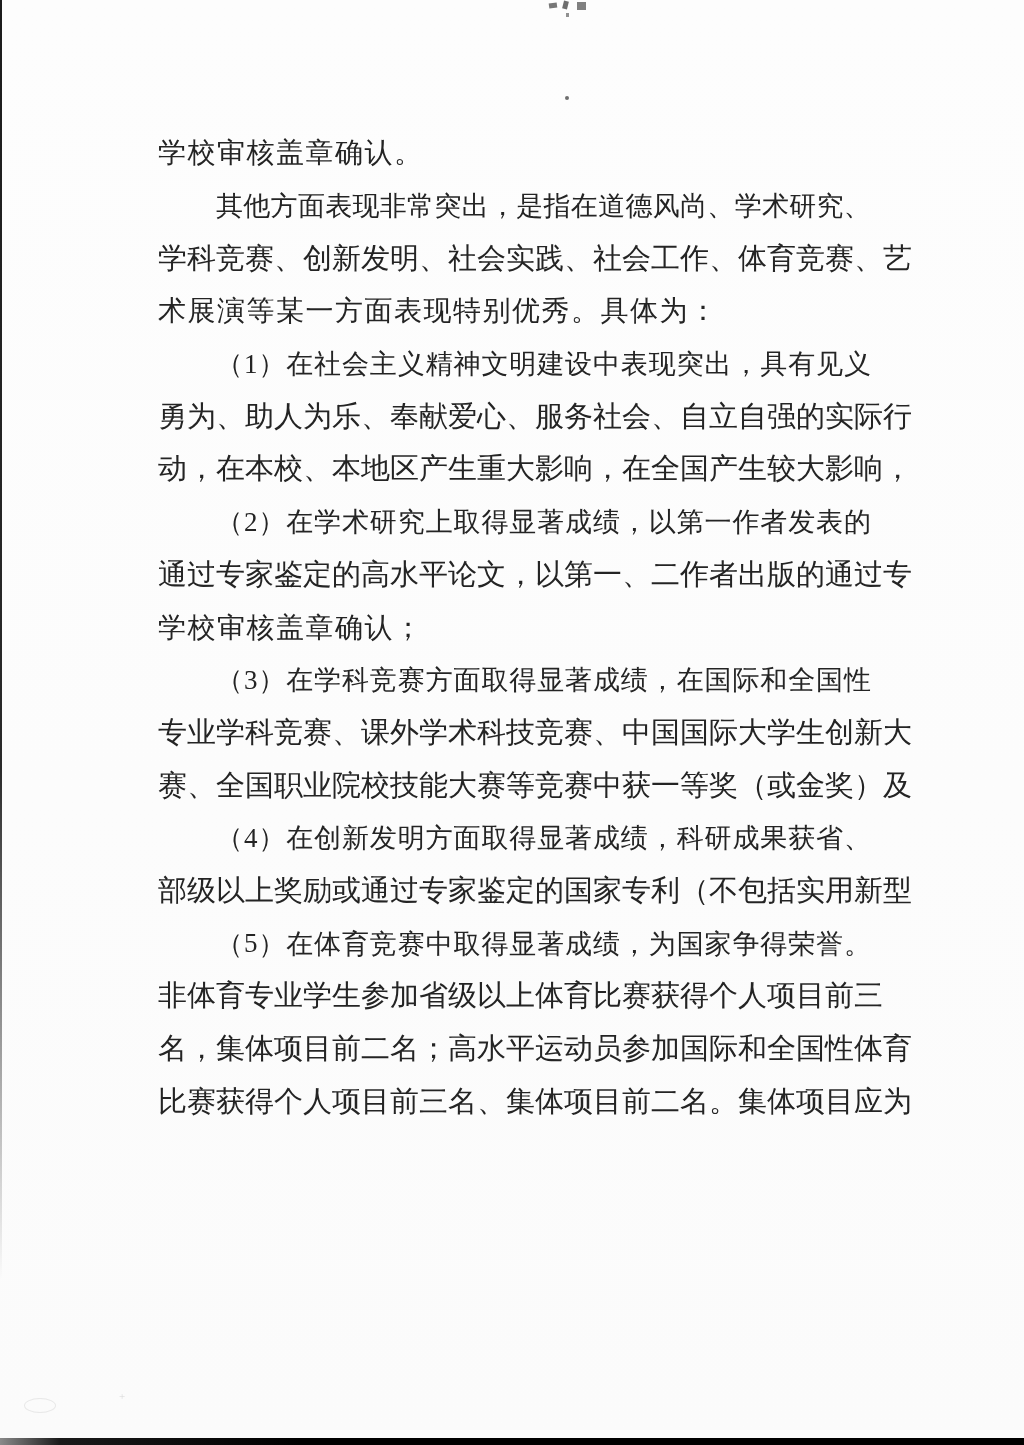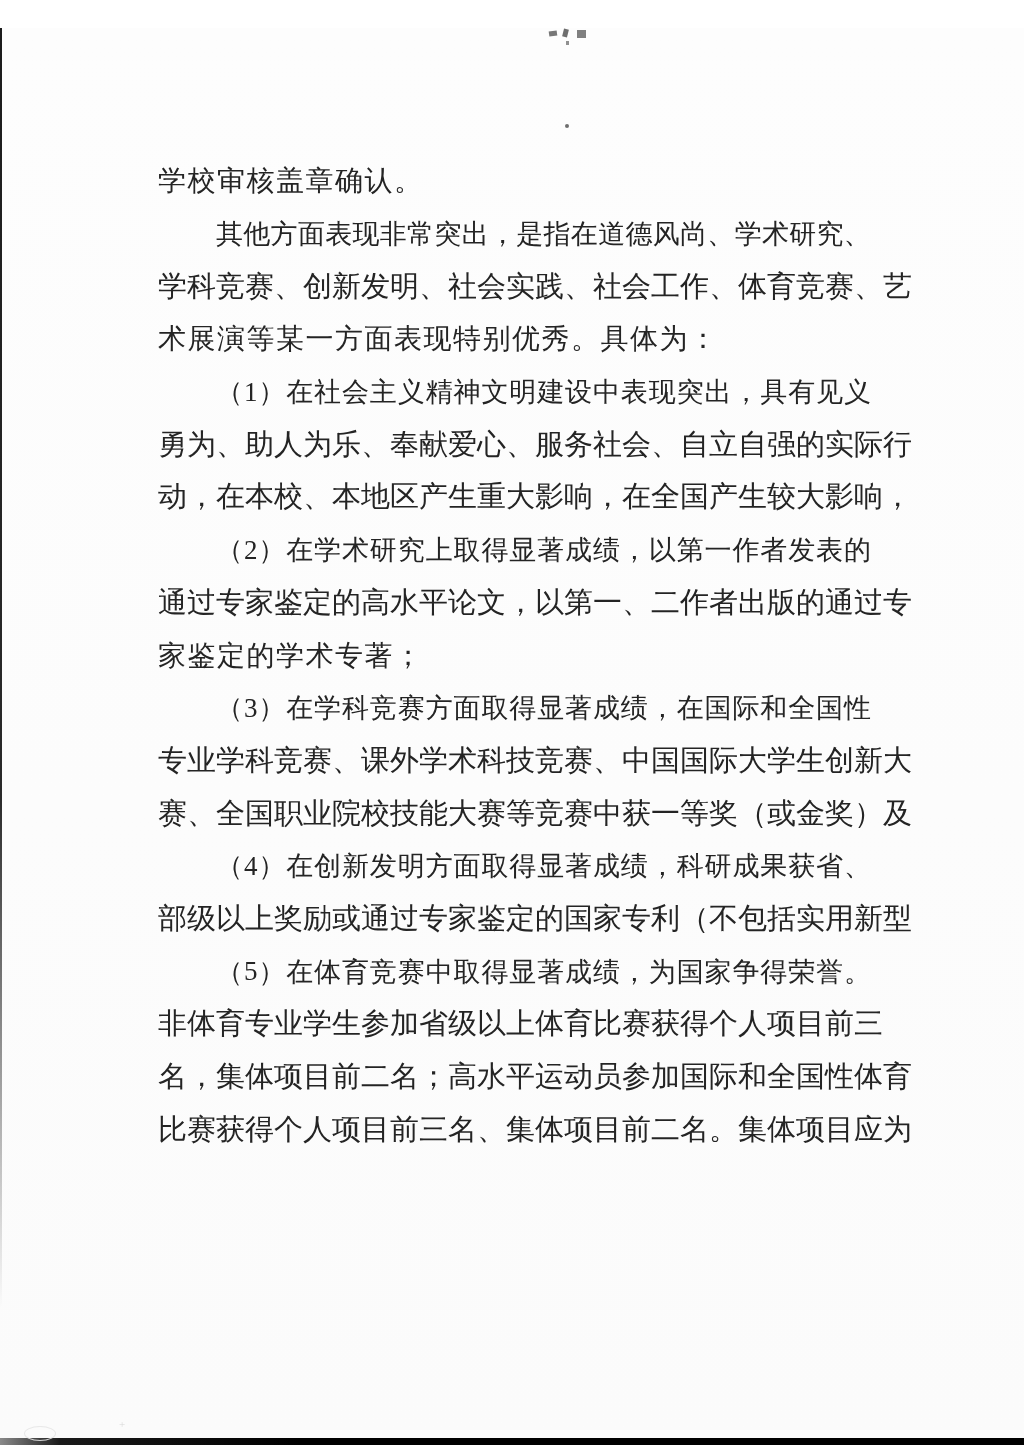--- a/index.html
+++ b/index.html
@@ -11,21 +11,20 @@
     height: 1445px;
     position: relative;
     overflow: hidden;
     background: #ffffff;
     font-family: "Liberation Serif", "DejaVu Serif", serif;
   }
   .page {
     position: absolute;
     inset: 0;
     background: linear-gradient(180deg, #fdfdfd 0%, #fcfcfc 55%, #fbfbfb 100%);
-    margin-top: 28px;
   }
   
   .left-edge-line {
     position: absolute;
     left: 0;
     top: 0;
     width: 2px;
     height: 1280px;
     background: linear-gradient(180deg, #1c1c1c 0%, #2a2a2a 60%, rgba(40,40,40,0) 100%);
   }
@@ -102,21 +101,21 @@
   <div class="textblock">
     <div class="line short">学校审核盖章确认。</div>
     <div class="line just indent"><span>其</span><span>他</span><span>方</span><span>面</span><span>表</span><span>现</span><span>非</span><span>常</span><span>突</span><span>出</span><span>，</span><span>是</span><span>指</span><span>在</span><span>道</span><span>德</span><span>风</span><span>尚</span><span>、</span><span>学</span><span>术</span><span>研</span><span>究</span><span>、</span></div>
     <div class="line just"><span>学</span><span>科</span><span>竞</span><span>赛</span><span>、</span><span>创</span><span>新</span><span>发</span><span>明</span><span>、</span><span>社</span><span>会</span><span>实</span><span>践</span><span>、</span><span>社</span><span>会</span><span>工</span><span>作</span><span>、</span><span>体</span><span>育</span><span>竞</span><span>赛</span><span>、</span><span>艺</span></div>
     <div class="line short">术展演等某一方面表现特别优秀。具体为：</div>
     <div class="line just indent"><span>（</span><span>1</span><span>）</span><span>在</span><span>社</span><span>会</span><span>主</span><span>义</span><span>精</span><span>神</span><span>文</span><span>明</span><span>建</span><span>设</span><span>中</span><span>表</span><span>现</span><span>突</span><span>出</span><span>，</span><span>具</span><span>有</span><span>见</span><span>义</span></div>
     <div class="line just"><span>勇</span><span>为</span><span>、</span><span>助</span><span>人</span><span>为</span><span>乐</span><span>、</span><span>奉</span><span>献</span><span>爱</span><span>心</span><span>、</span><span>服</span><span>务</span><span>社</span><span>会</span><span>、</span><span>自</span><span>立</span><span>自</span><span>强</span><span>的</span><span>实</span><span>际</span><span>行</span></div>
     <div class="line just"><span>动</span><span>，</span><span>在</span><span>本</span><span>校</span><span>、</span><span>本</span><span>地</span><span>区</span><span>产</span><span>生</span><span>重</span><span>大</span><span>影</span><span>响</span><span>，</span><span>在</span><span>全</span><span>国</span><span>产</span><span>生</span><span>较</span><span>大</span><span>影</span><span>响</span><span>，</span></div>
     <div class="line just indent"><span>（</span><span>2</span><span>）</span><span>在</span><span>学</span><span>术</span><span>研</span><span>究</span><span>上</span><span>取</span><span>得</span><span>显</span><span>著</span><span>成</span><span>绩</span><span>，</span><span>以</span><span>第</span><span>一</span><span>作</span><span>者</span><span>发</span><span>表</span><span>的</span></div>
     <div class="line just"><span>通</span><span>过</span><span>专</span><span>家</span><span>鉴</span><span>定</span><span>的</span><span>高</span><span>水</span><span>平</span><span>论</span><span>文</span><span>，</span><span>以</span><span>第</span><span>一</span><span>、</span><span>二</span><span>作</span><span>者</span><span>出</span><span>版</span><span>的</span><span>通</span><span>过</span><span>专</span></div>
-    <div class="line short">家鉴定的学术专著；</div>
+    <div class="line short">学校审核盖章确认；</div>
     <div class="line just indent"><span>（</span><span>3</span><span>）</span><span>在</span><span>学</span><span>科</span><span>竞</span><span>赛</span><span>方</span><span>面</span><span>取</span><span>得</span><span>显</span><span>著</span><span>成</span><span>绩</span><span>，</span><span>在</span><span>国</span><span>际</span><span>和</span><span>全</span><span>国</span><span>性</span></div>
     <div class="line just"><span>专</span><span>业</span><span>学</span><span>科</span><span>竞</span><span>赛</span><span>、</span><span>课</span><span>外</span><span>学</span><span>术</span><span>科</span><span>技</span><span>竞</span><span>赛</span><span>、</span><span>中</span><span>国</span><span>国</span><span>际</span><span>大</span><span>学</span><span>生</span><span>创</span><span>新</span><span>大</span></div>
     <div class="line just"><span>赛</span><span>、</span><span>全</span><span>国</span><span>职</span><span>业</span><span>院</span><span>校</span><span>技</span><span>能</span><span>大</span><span>赛</span><span>等</span><span>竞</span><span>赛</span><span>中</span><span>获</span><span>一</span><span>等</span><span>奖</span><span>（</span><span>或</span><span>金</span><span>奖</span><span>）</span><span>及</span></div>
     <div class="line just indent"><span>（</span><span>4</span><span>）</span><span>在</span><span>创</span><span>新</span><span>发</span><span>明</span><span>方</span><span>面</span><span>取</span><span>得</span><span>显</span><span>著</span><span>成</span><span>绩</span><span>，</span><span>科</span><span>研</span><span>成</span><span>果</span><span>获</span><span>省</span><span>、</span></div>
     <div class="line just"><span>部</span><span>级</span><span>以</span><span>上</span><span>奖</span><span>励</span><span>或</span><span>通</span><span>过</span><span>专</span><span>家</span><span>鉴</span><span>定</span><span>的</span><span>国</span><span>家</span><span>专</span><span>利</span><span>（</span><span>不</span><span>包</span><span>括</span><span>实</span><span>用</span><span>新</span><span>型</span></div>
     <div class="line just indent"><span>（</span><span>5</span><span>）</span><span>在</span><span>体</span><span>育</span><span>竞</span><span>赛</span><span>中</span><span>取</span><span>得</span><span>显</span><span>著</span><span>成</span><span>绩</span><span>，</span><span>为</span><span>国</span><span>家</span><span>争</span><span>得</span><span>荣</span><span>誉</span><span>。</span></div>
     <div class="line just"><span>非</span><span>体</span><span>育</span><span>专</span><span>业</span><span>学</span><span>生</span><span>参</span><span>加</span><span>省</span><span>级</span><span>以</span><span>上</span><span>体</span><span>育</span><span>比</span><span>赛</span><span>获</span><span>得</span><span>个</span><span>人</span><span>项</span><span>目</span><span>前</span><span>三</span></div>
     <div class="line just"><span>名</span><span>，</span><span>集</span><span>体</span><span>项</span><span>目</span><span>前</span><span>二</span><span>名</span><span>；</span><span>高</span><span>水</span><span>平</span><span>运</span><span>动</span><span>员</span><span>参</span><span>加</span><span>国</span><span>际</span><span>和</span><span>全</span><span>国</span><span>性</span><span>体</span><span>育</span></div>
     <div class="line just"><span>比</span><span>赛</span><span>获</span><span>得</span><span>个</span><span>人</span><span>项</span><span>目</span><span>前</span><span>三</span><span>名</span><span>、</span><span>集</span><span>体</span><span>项</span><span>目</span><span>前</span><span>二</span><span>名</span><span>。</span><span>集</span><span>体</span><span>项</span><span>目</span><span>应</span><span>为</span></div>
   </div>

